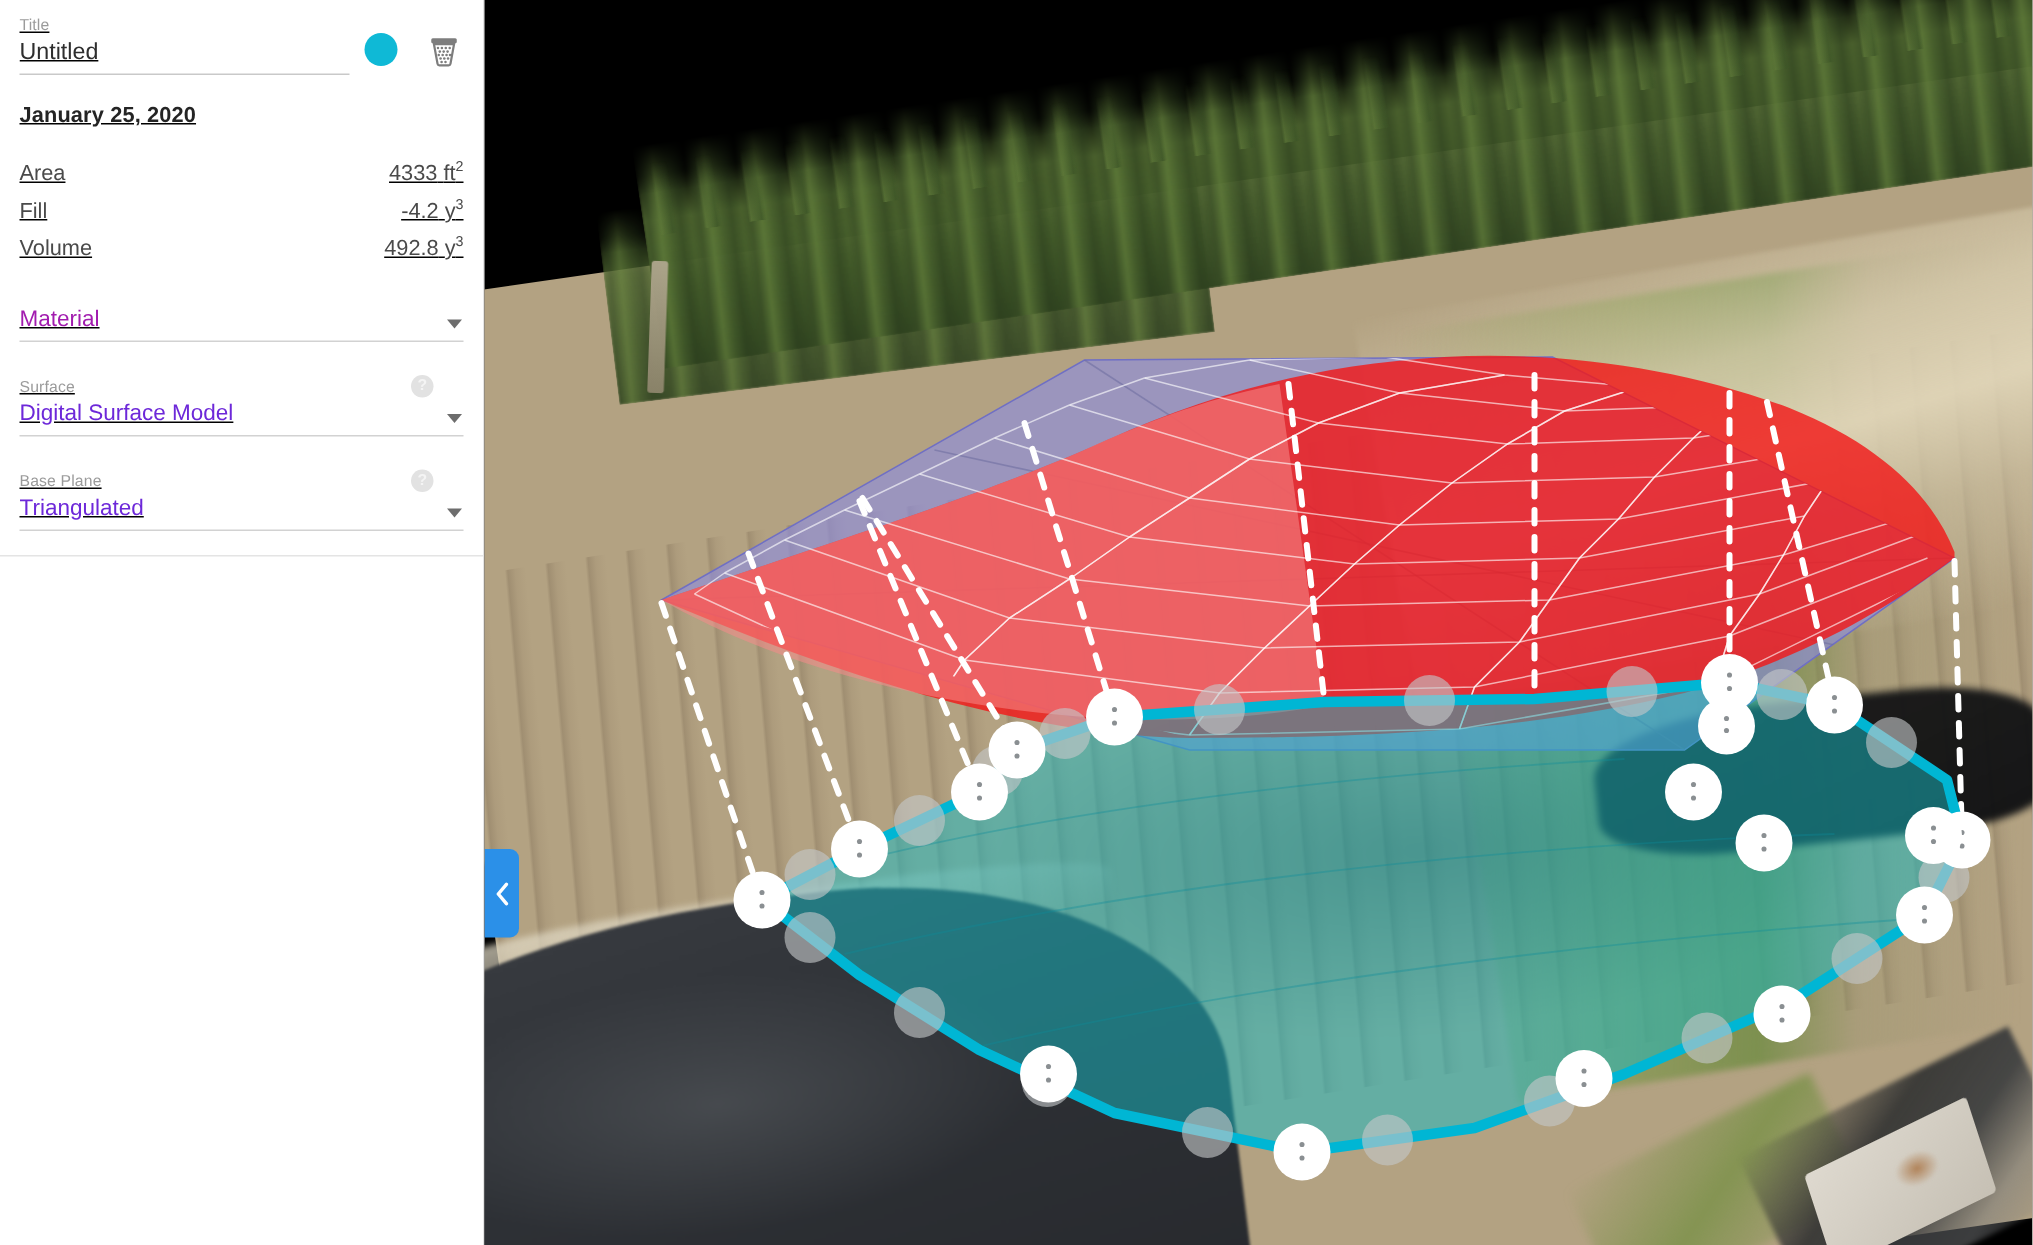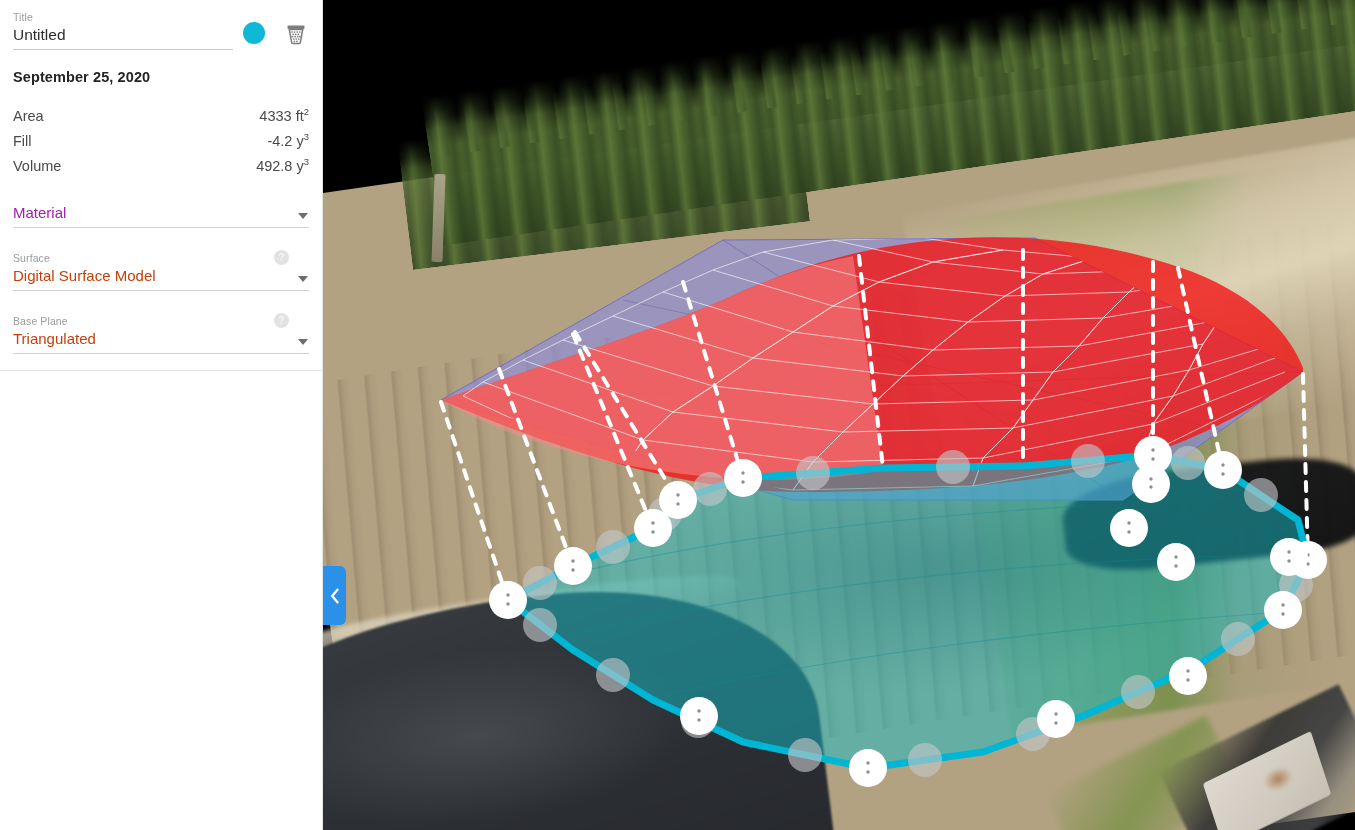--- a/index.html
+++ b/index.html
@@ -18,21 +18,21 @@
 
   
   .sidebar {
     position: relative;
     width: 323px; height: 830px;
     background: #ffffff;
     border-right: 1px solid #e4e4e4;
     flex: 0 0 323px;
     overflow: hidden;
   }
-  .sidebar-inner { padding: 0 13px; }
+  .sidebar-inner { padding: 0 13px; text-decoration: underline; }
 
   
   .title-row {
     display: flex;
     align-items: flex-end;
     padding-top: 14px;
     height: 50px;
   }
   .title-field {
     flex: 1 1 auto;
@@ -119,21 +119,21 @@
     padding-top: 10px;
   }
   .field-line {
     position: relative;
     border-bottom: 1px solid #d2d2d2;
     padding-bottom: 4px;
     padding-right: 24px;
   }
   .field-value {
     font-size: 15px;
-    color: #c2410c;
+    color: #6d28d9;
     line-height: 21px;
     white-space: nowrap;
     overflow: hidden;
   }
   .field-value.placeholder { color: #a21caf; }
   .caret {
     position: absolute;
     right: 1px;
     bottom: 8px;
     width: 0; height: 0;
@@ -433,21 +433,21 @@
               <circle cx="8.7" cy="16" r=".85"></circle>
                 <circle cx="11.2" cy="16" r=".85"></circle>
               <circle cx="13.7" cy="16" r=".85"></circle>
               <circle cx="9.4" cy="18.3" r=".85"></circle>
                 <circle cx="12" cy="18.3" r=".85"></circle>
             </g>
           </svg>
         </div>
       </div>
 
-      <div class="date-heading">September 25, 2020</div>
+      <div class="date-heading">January 25, 2020</div>
 
       <div class="stats">
         <div class="stat-row">
           <span class="stat-label">Area</span>
           <span class="stat-value"><span>4333</span>&nbsp;<span>ft</span><sup>2</sup></span>
         </div>
         <div class="stat-row">
           <span class="stat-label">Fill</span>
           <span class="stat-value"><span>-4.2</span>&nbsp;<span>y</span><sup>3</sup></span>
         </div>

